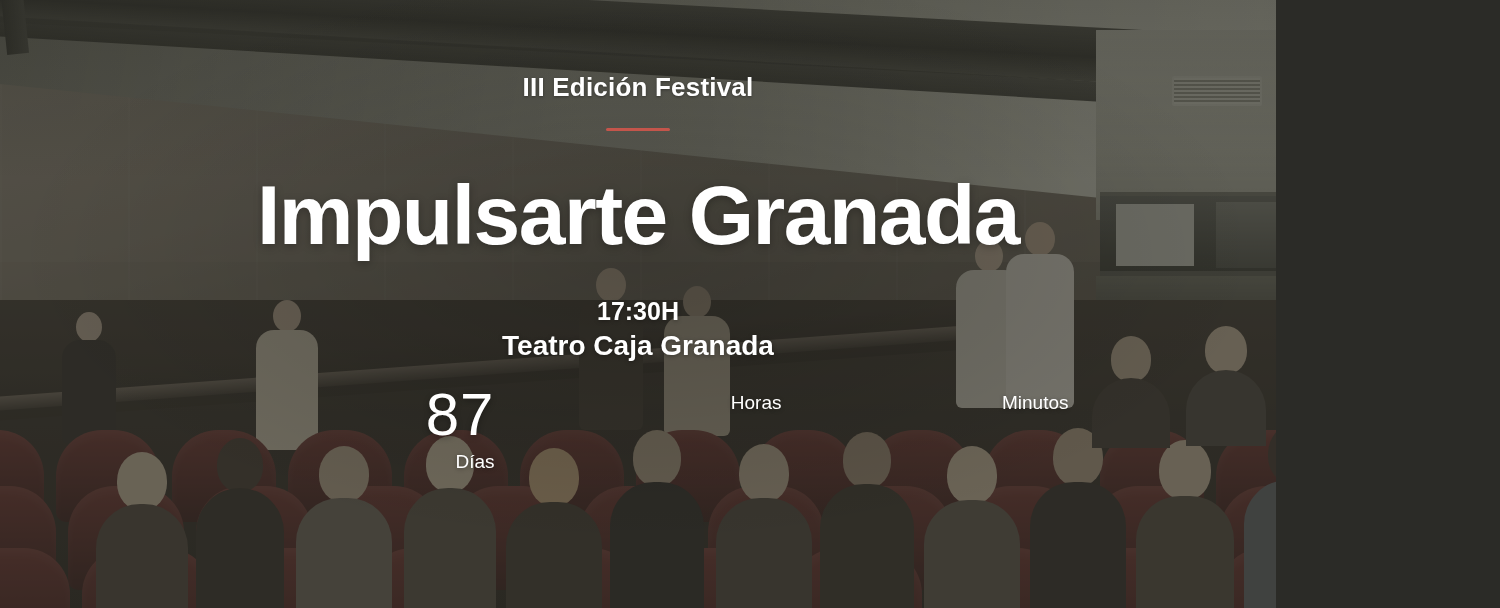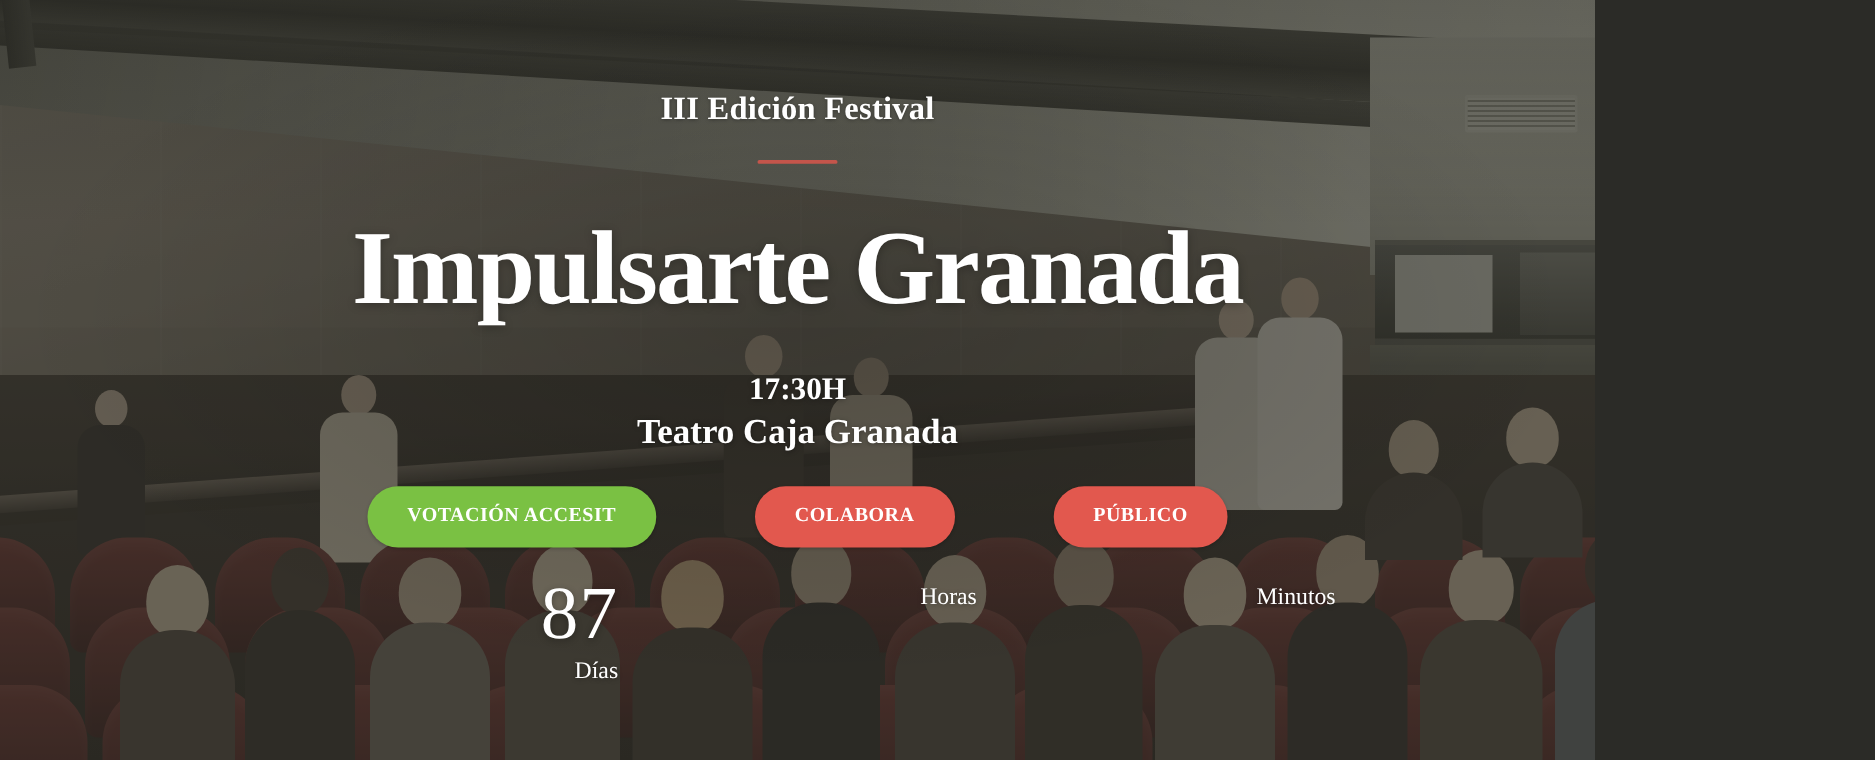--- a/index.html
+++ b/index.html
@@ -9,21 +9,20 @@
     overflow:hidden;
     background:#2b2b27;
     font-family:"Liberation Sans", sans-serif;
   }
 
   .hero {
     position:relative;
     width:1276px; height:608px;
     overflow:hidden;
     isolation:isolate;
-    font-family:Liberation Serif, serif;
   }
 
   
   .bg { position:absolute; inset:0; overflow:hidden; }
 
   
   .bg-wall-top {
     position:absolute; left:0; top:0; width:1500px; height:262px;
     background:
       linear-gradient(100deg, rgba(0,0,0,.22) 0%, rgba(0,0,0,0) 38%),
@@ -395,25 +394,20 @@
 
     <div class="eyebrow-rule"></div>
 
     <h1 class="title">Impulsarte Granada</h1>
 
     <div class="meta">
       <div class="meta-line">17:30H</div>
       <div class="meta-line venue">Teatro Caja Granada</div>
     </div>
 
-    <div class="actions">
-      <button class="btn btn-accesit">VOTACIÓN ACCESIT</button>
-      <button class="btn btn-red">COLABORA</button>
-      <button class="btn btn-red">PÚBLICO</button>
-    </div>
 
     <div class="countdown">
       <div class="cd-unit">
         <div class="cd-value">87</div>
         <div class="cd-label">Días</div>
       </div>
       <div class="cd-unit">
         <div class="cd-label">Horas</div>
       </div>
       <div class="cd-unit">

